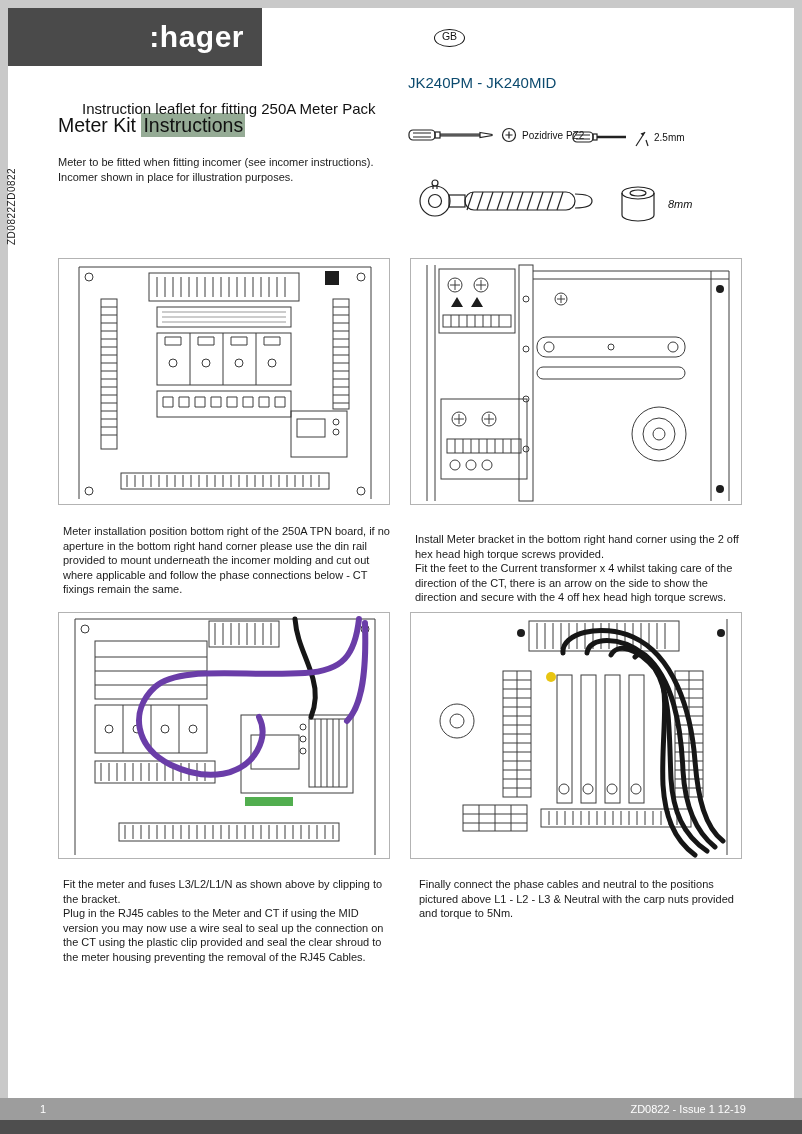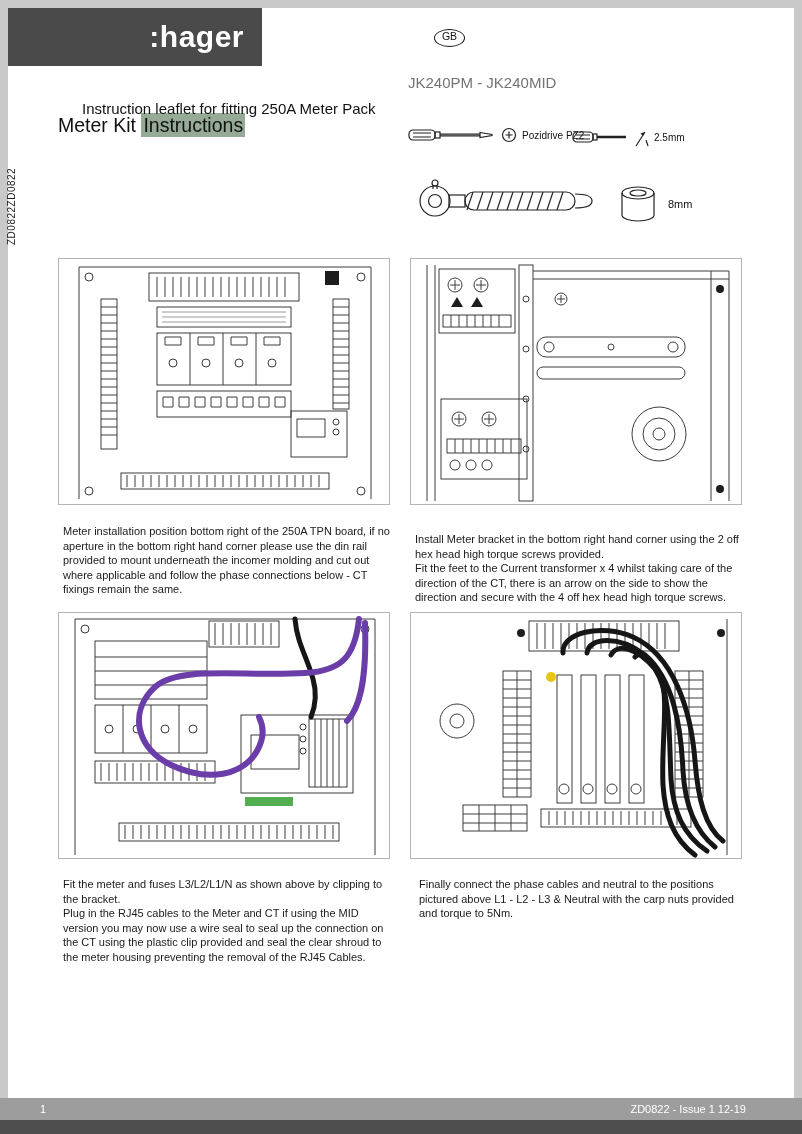--- a/index.html
+++ b/index.html
@@ -31,28 +31,28 @@
   }
   .side-code {
     position:absolute; left:-2px; top:237px;
     transform:rotate(-90deg); transform-origin:0 0;
     font-size:10px; letter-spacing:0.5px; color:#222; white-space:nowrap;
   }
   .page-title { position:absolute; left:50px; top:62px; font-size:19.5px; color:#111;margin-top:44px; }
   .page-title .hl { background:#95ab95; padding:1px 2px; }
   .page-subtitle { position:absolute; left:50px; top:91px; width:298px; font-size:15px; line-height:1.35; color:#111;margin-left:24px; }
   .intro-note { position:absolute; left:50px; top:147px; width:335px; font-size:11px; line-height:1.35; }
-  .model-title { position:absolute; left:400px; top:66px; font-size:15px; color:#737373; }
+  .model-title { position:absolute; left:400px; top:66px; font-size:15px; color:#0c4a6e; }
   .prel { white-space:pre-line; }
 
   .tool-row-a { position:absolute; left:400px; top:118px; display:flex; align-items:center; gap:5px; }
   .tool-row-b { position:absolute; left:564px; top:118px; display:flex; align-items:center; gap:3px; }
   .tool-label { font-size:10px; color:#111; }
   .tool-ratchet { position:absolute; left:405px; top:168px; }
-  .tool-socket { position:absolute; left:608px; top:176px; display:flex; align-items:center; gap:8px; }
+  .tool-socket { position:absolute; left:608px; top:176px; display:flex; align-items:center; gap:8px;font-style:italic; }
   .tool-socket .tool-label { font-size:11px; }
   .tool-svg { stroke:#222; fill:none; stroke-width:1.2; }
 
   .figure {
     position:absolute; width:332px; height:247px;
     border:1px solid #b3b3b3; background:#fff; overflow:hidden;
   }
   .fig1 { left:50px; top:250px; }
   .fig2 { left:402px; top:250px; }
   .fig3 { left:50px; top:604px; }
@@ -87,20 +87,22 @@
   </div>
   <div class="gb-badge">
     <span>GB</span>
   </div>
   <div class="side-code">ZD0822ZD0822</div>
 
   <div class="page-title">
     <span>Meter Kit </span><span class="hl">Instructions</span>
   </div>
   <div class="page-subtitle">Instruction leaflet for fitting 250A Meter Pack</div>
+  <div class="intro-note prel">Meter to be fitted when fitting incomer (see incomer instructions).
+Incomer shown in place for illustration purposes.</div>
 
   <div class="model-title">JK240PM - JK240MID</div>
 
   <div class="tool-row-a">
     <svg class="tool-svg" width="88" height="18" viewBox="0 0 88 18">
       <rect x="1" y="4" width="26" height="10" rx="4"></rect>
       <path d="M5 7H23M5 11H23"></path>
       <rect x="27" y="6" width="5" height="6"></rect>
       <path d="M32 8.2H72M32 9.8H72"></path>
       <path d="M72 6.5 L84 8.5 L84 9.5 L72 11.5 Z"></path>

